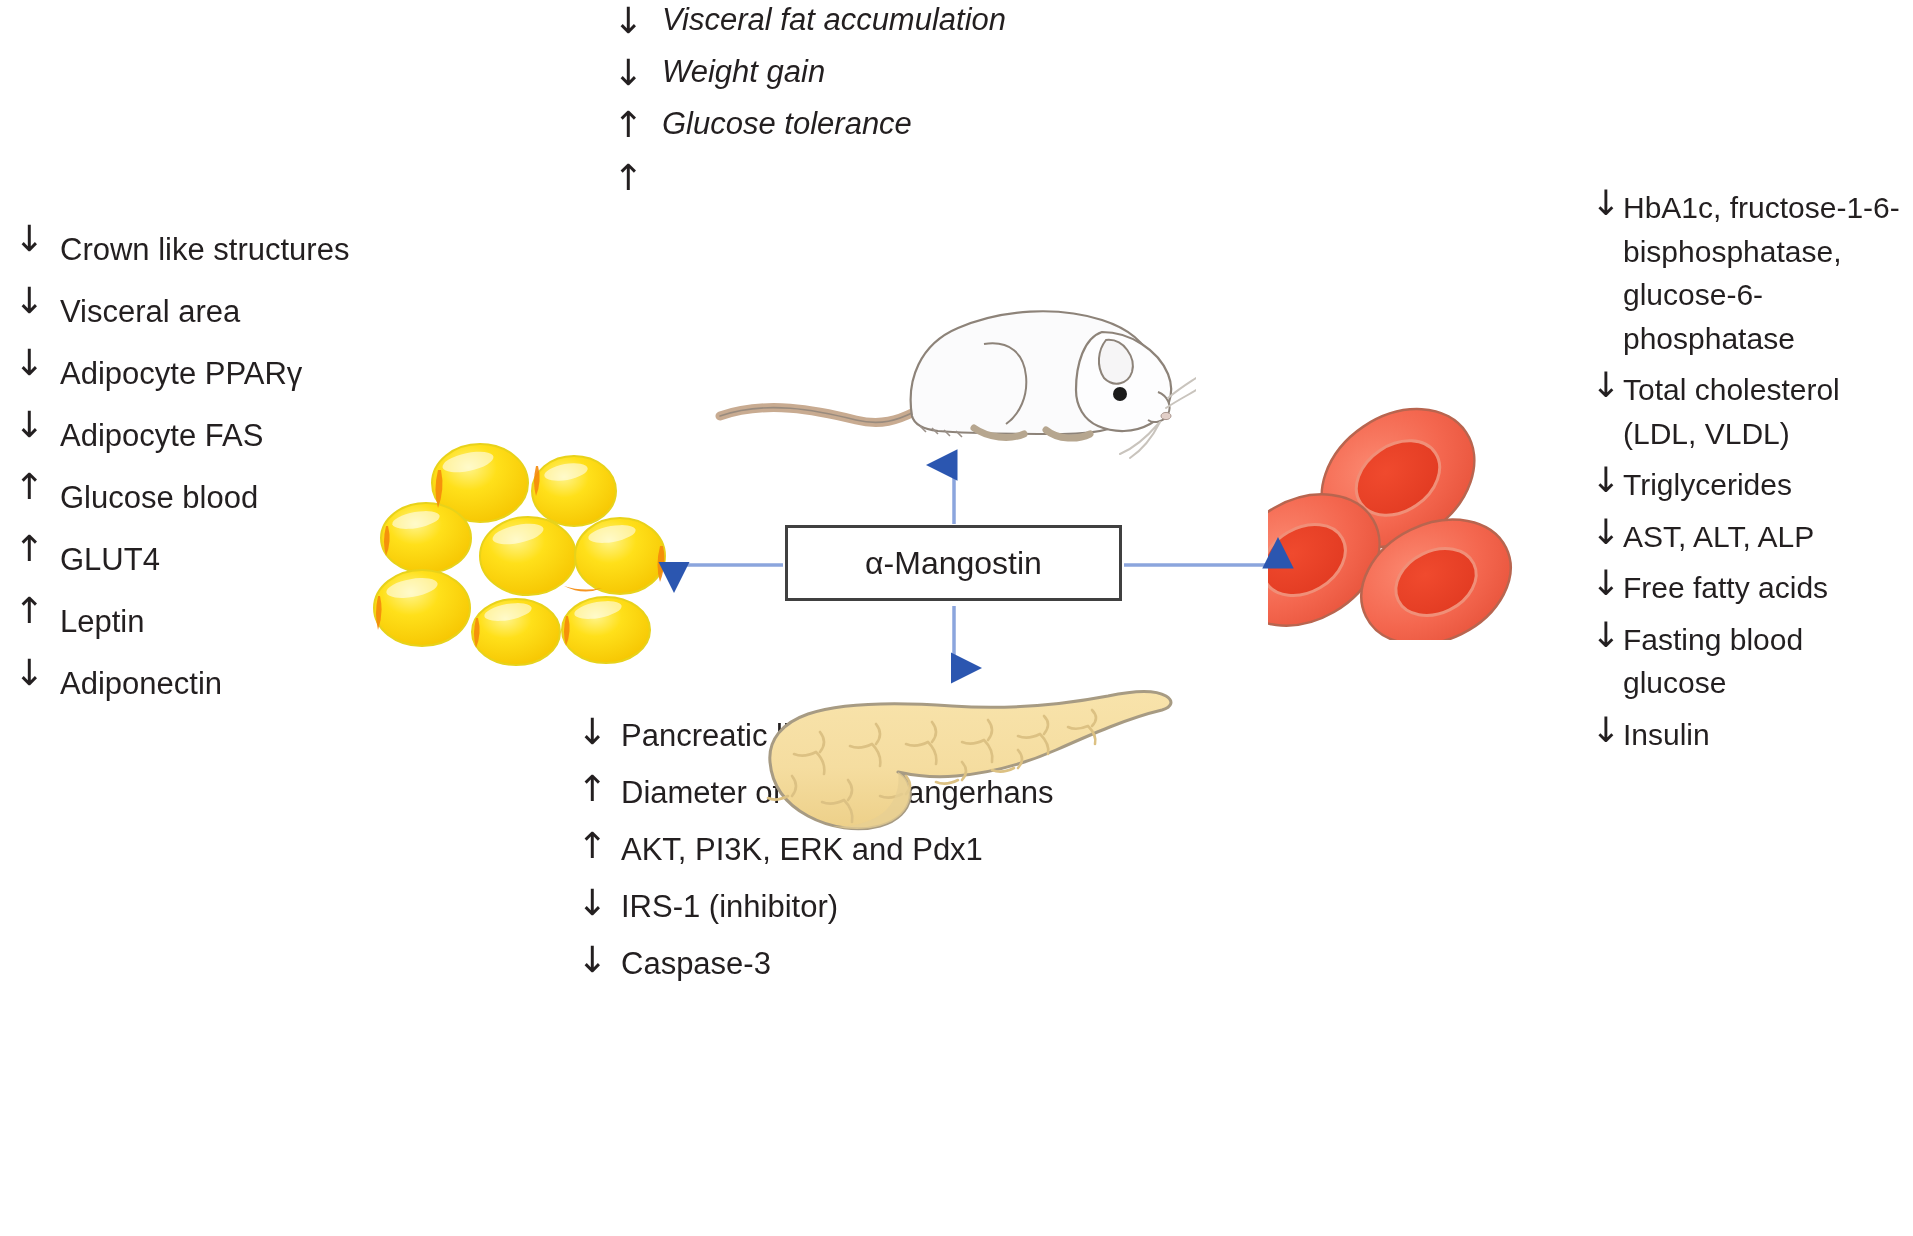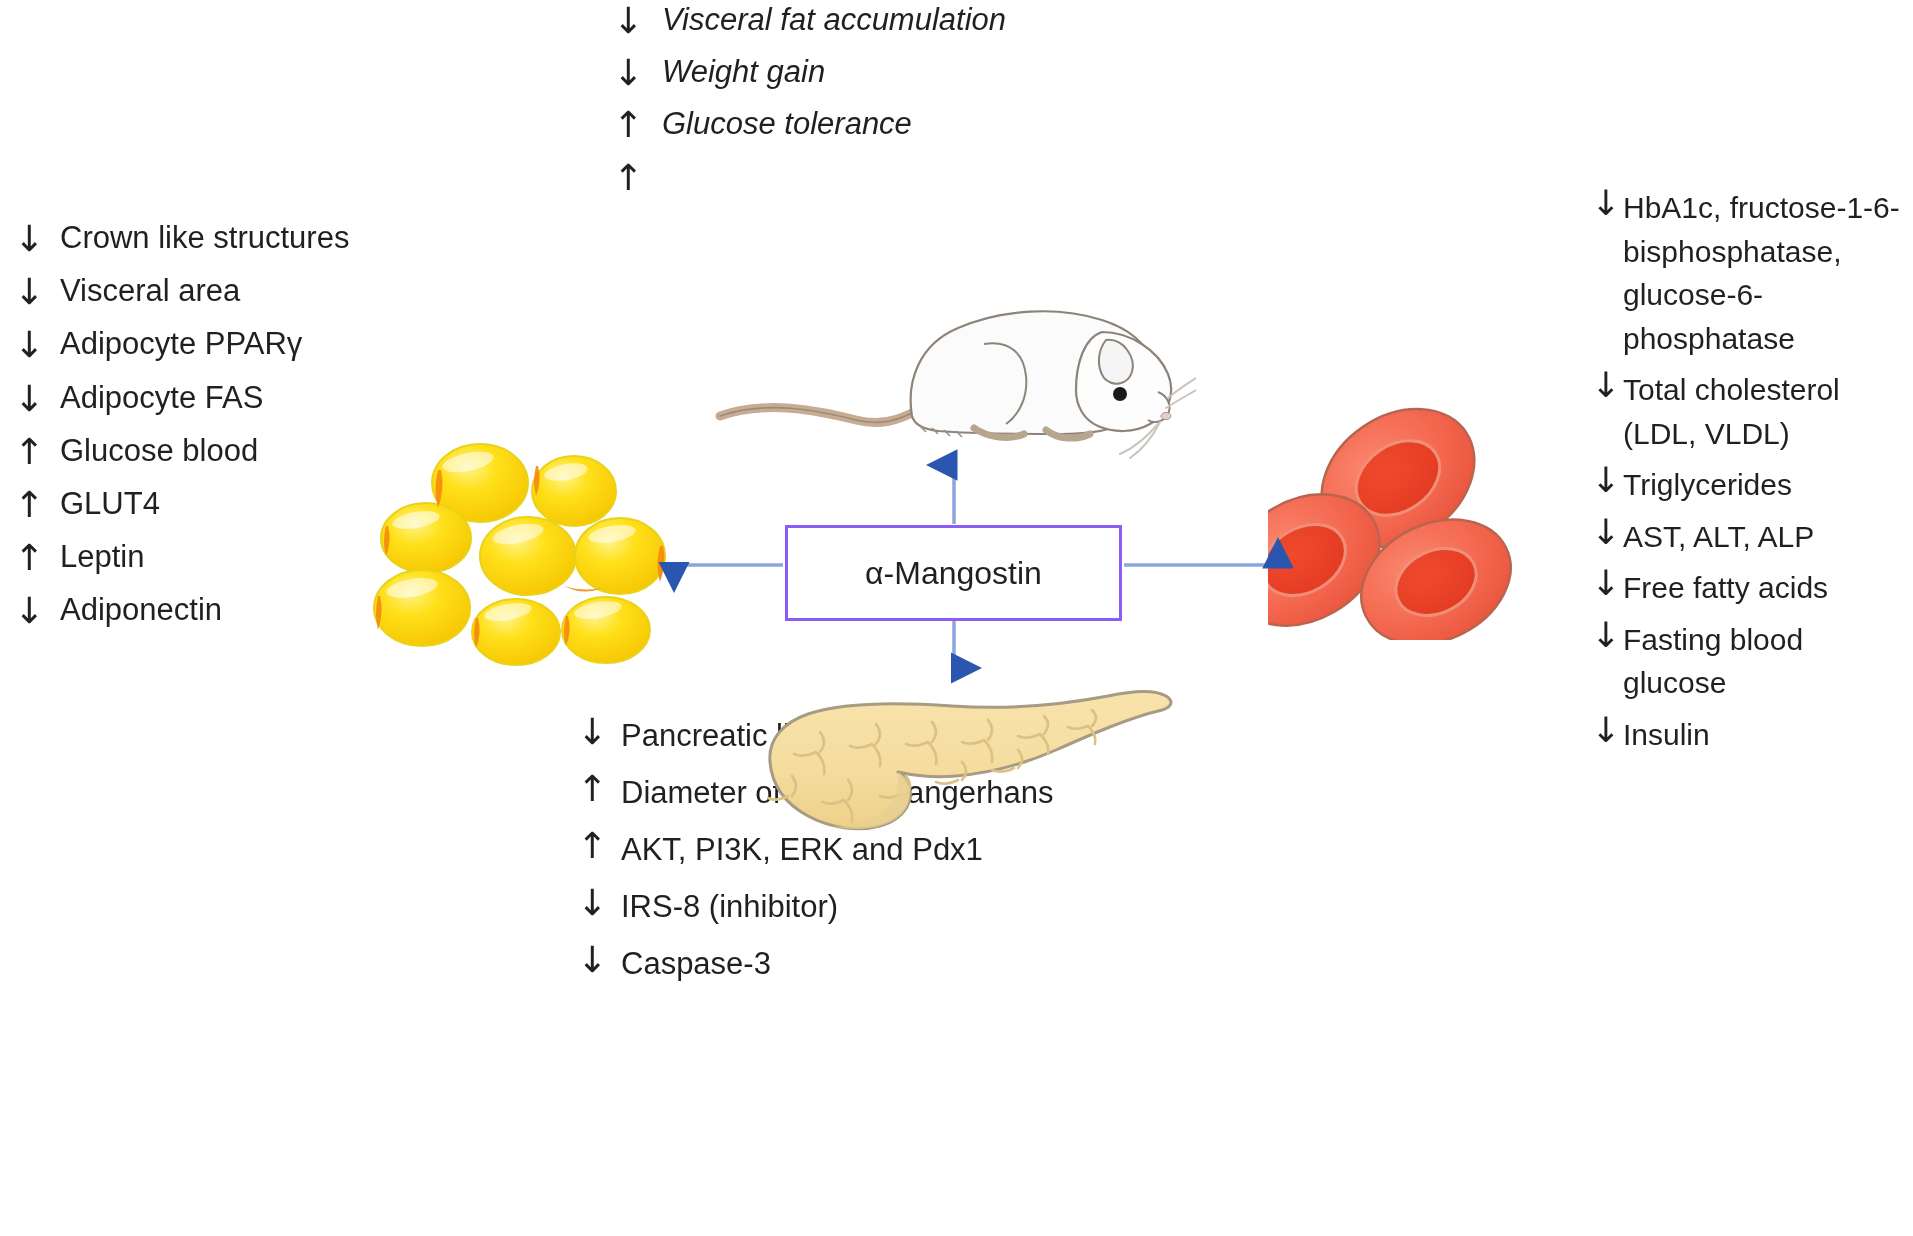--- a/index.html
+++ b/index.html
@@ -30,40 +30,40 @@
   
   #top-block{left:608px;top:4px;font-size:31px;}
   #top-block .ann-row{margin-bottom:18px;}
   #top-block .ann-arrow{width:40px;font-size:36px;line-height:0.95;}
   #top-block .ann-text{padding-left:14px;font-style:italic;}
 
   
   #left-block{left:12px;top:222px;font-size:31px;}
   #left-block .ann-row{margin-bottom:19px;}
   #left-block .ann-arrow{width:34px;font-size:36px;line-height:0.95;}
-  #left-block .ann-text{padding-left:14px;}
+  #left-block .ann-text{padding-left:14px;margin-top:12px;}
 
   
   #right-block{left:1591px;top:186px;font-size:30px;width:320px;}
   #right-block .ann-row{
     margin-bottom:8px;white-space:normal;align-items:flex-start;
   }
   #right-block .ann-arrow{width:30px;font-size:35px;line-height:1.0;}
   #right-block .ann-text{padding-left:2px;line-height:1.45;display:block;}
 
   
   #bottom-block{left:573px;top:714px;font-size:31px;width:560px;}
   #bottom-block .ann-row{margin-bottom:12px;white-space:normal;align-items:flex-start;}
   #bottom-block .ann-arrow{width:38px;font-size:36px;line-height:1.0;}
   #bottom-block .ann-text{padding-left:10px;line-height:1.45;display:block;}
 
   
   #center-box{
-    left:785px;top:525px;width:337px;height:96px;
-    border:3px solid #8b5cf6;background:#ffffff;
+    left:785px;top:525px;width:337px;height:76px;
+    border:3px solid #404040;background:#ffffff;
     display:flex;align-items:center;justify-content:center;
     font-size:32px;color:#231f20;box-sizing:border-box;z-index:6;
   }
 
   
   #connectors{position:absolute;left:0;top:0;width:1913px;height:1236px;z-index:4;}
 
   
   #mouse-img{left:706px;top:288px;width:490px;height:190px;z-index:3;}
   #adipocytes-img{left:368px;top:438px;width:320px;height:228px;z-index:3;}
@@ -340,19 +340,19 @@
   <div class="ann-row">
     <span class="ann-arrow">↑</span>
     <span class="ann-text">Diameter of Islet of Langerhans</span>
   </div>
   <div class="ann-row">
     <span class="ann-arrow">↑</span>
     <span class="ann-text">AKT, PI3K, ERK and Pdx1</span>
   </div>
   <div class="ann-row">
     <span class="ann-arrow">↓</span>
-    <span class="ann-text">IRS-8 (inhibitor)</span>
+    <span class="ann-text">IRS-1 (inhibitor)</span>
   </div>
   <div class="ann-row">
     <span class="ann-arrow">↓</span>
     <span class="ann-text">Caspase-3</span>
   </div>
 </div>
 
 </body></html>

